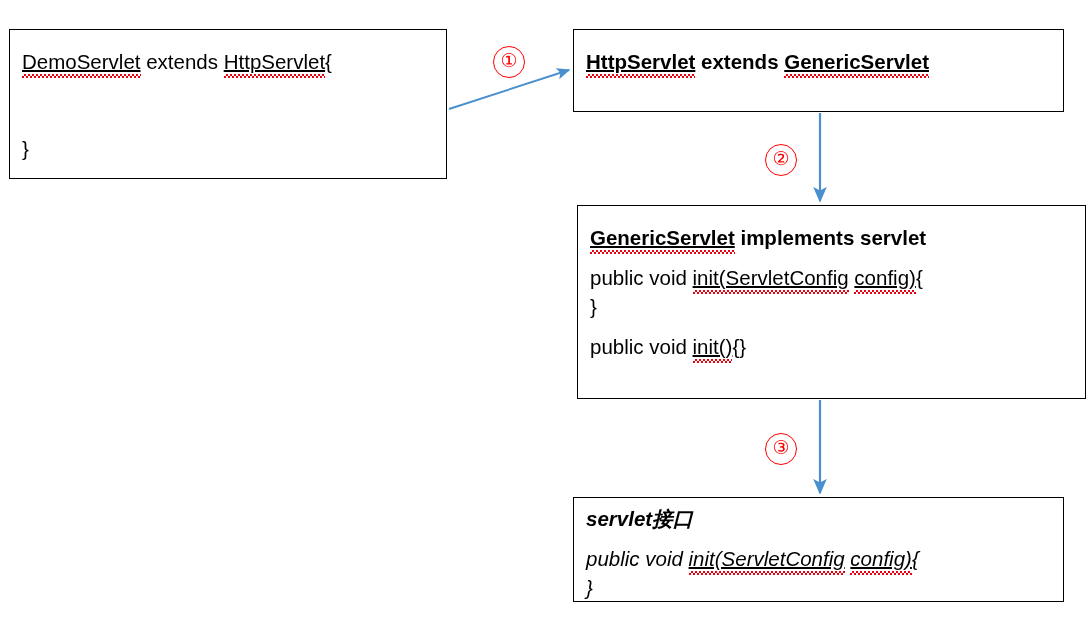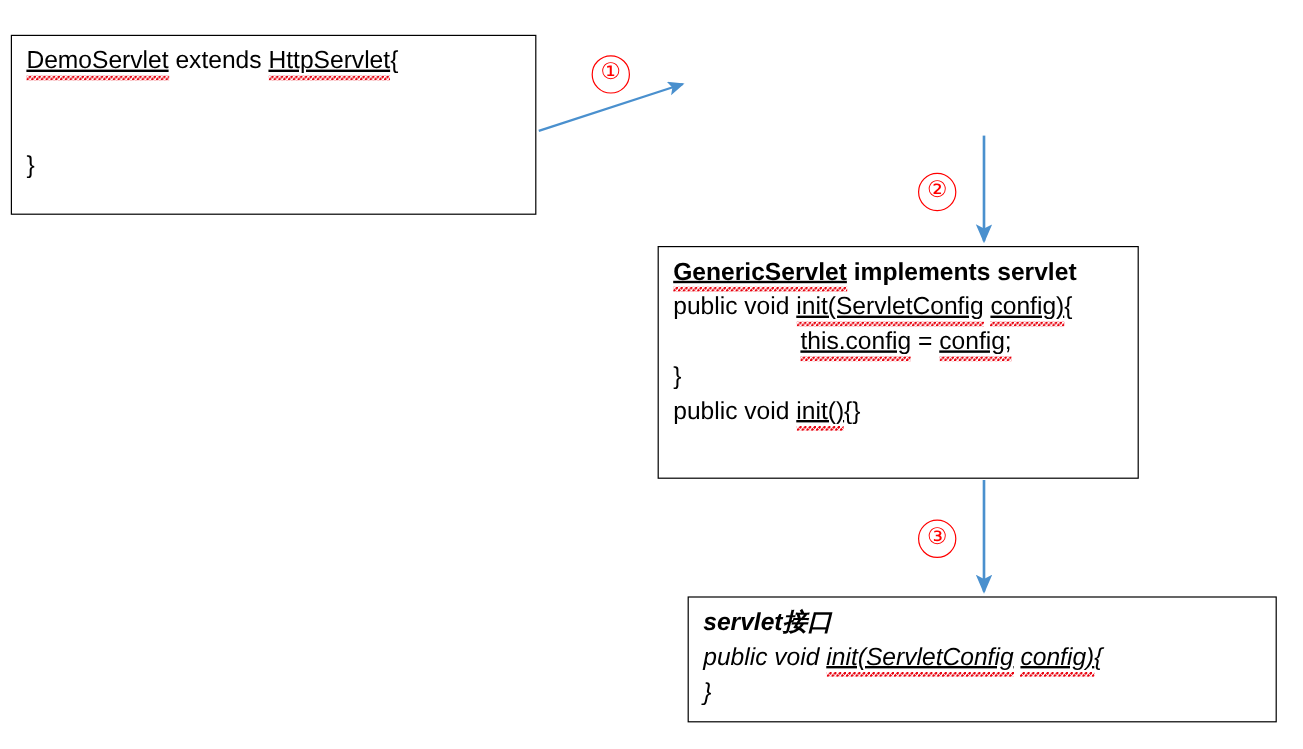--- a/index.html
+++ b/index.html
@@ -29,28 +29,29 @@
     font-size: 20.5px;
     line-height: 29px;
     color: #000000;
     white-space: nowrap;
   }
   .code-line { display: block; }
   .indent { padding-left: 106px; }
 
   #box-demo    { left: 9px;   top: 29px;  width: 438px; height: 150px; }
   #box-http    { left: 573px; top: 29px;  width: 491px; height: 83px;  }
-  #box-generic { left: 548px; top: 205px; width: 401px; height: 194px; }
+  #box-generic { left: 577px; top: 205px; width: 509px; height: 194px; }
   #box-servlet { left: 573px; top: 497px; width: 491px; height: 105px; font-style: italic; }
 
   
   .u {                       
     text-decoration: underline;
     text-decoration-color: #000000;
     text-underline-offset: 1px;
+    margin-top: 11px;
   }
   
   .sq {
     position: relative;
     display: inline-block;
   }
   .sq::after {
     content: "";
     position: absolute;
     left: 0;
@@ -111,24 +112,27 @@
 
     <line x1="820" y1="400" x2="820" y2="493" stroke="#4A90CE" stroke-width="2.2" marker-end="url(#ah)"></line>
   </svg>
 
   <div class="box" id="box-demo">
       <span class="code-line"><span class="u sq">DemoServlet</span><span>  extends </span><span class="u sq">HttpServlet</span><span>{</span></span>
       <span class="code-line">&nbsp;</span>
       <span class="code-line">&nbsp;</span>
       <span class="code-line"><span>}</span></span>
     </div>
+  <div class="box" id="box-http">
+      <span class="code-line"><span class="u sq" style="font-weight: bold;">HttpServlet</span><span style="font-weight: bold;"> extends </span><span class="u sq" style="font-weight: bold;">GenericServlet</span></span>
+      <span class="code-line">&nbsp;</span>
+    </div>
   <div class="box" id="box-generic">
       <span class="code-line"><span class="u sq" style="font-weight: bold;">GenericServlet</span><span style="font-weight: bold;">  implements  servlet</span></span>
       <span class="code-line"><span>public void  </span><span class="u sq">init(ServletConfig</span><span> </span><span class="u sq">config)</span><span>{</span></span>
-      <span class="code-line indent"><span class="u sq">this.config</span><span> = </span><span class="u sq">config;</span></span>
       <span class="code-line"><span>}</span></span>
       <span class="code-line"><span>public void </span><span class="u sq">init()</span><span>{}</span></span>
     </div>
   <div class="box" id="box-servlet">
       <span class="code-line"><span style="font-weight: bold;">servlet接口</span></span>
       <span class="code-line"><span>public void  </span><span class="u sq">init(ServletConfig</span><span> </span><span class="u sq">config)</span><span>{</span></span>
       <span class="code-line"><span>}</span></span>
     </div>
 
   <div class="circle-num" id="num-1">①</div>

